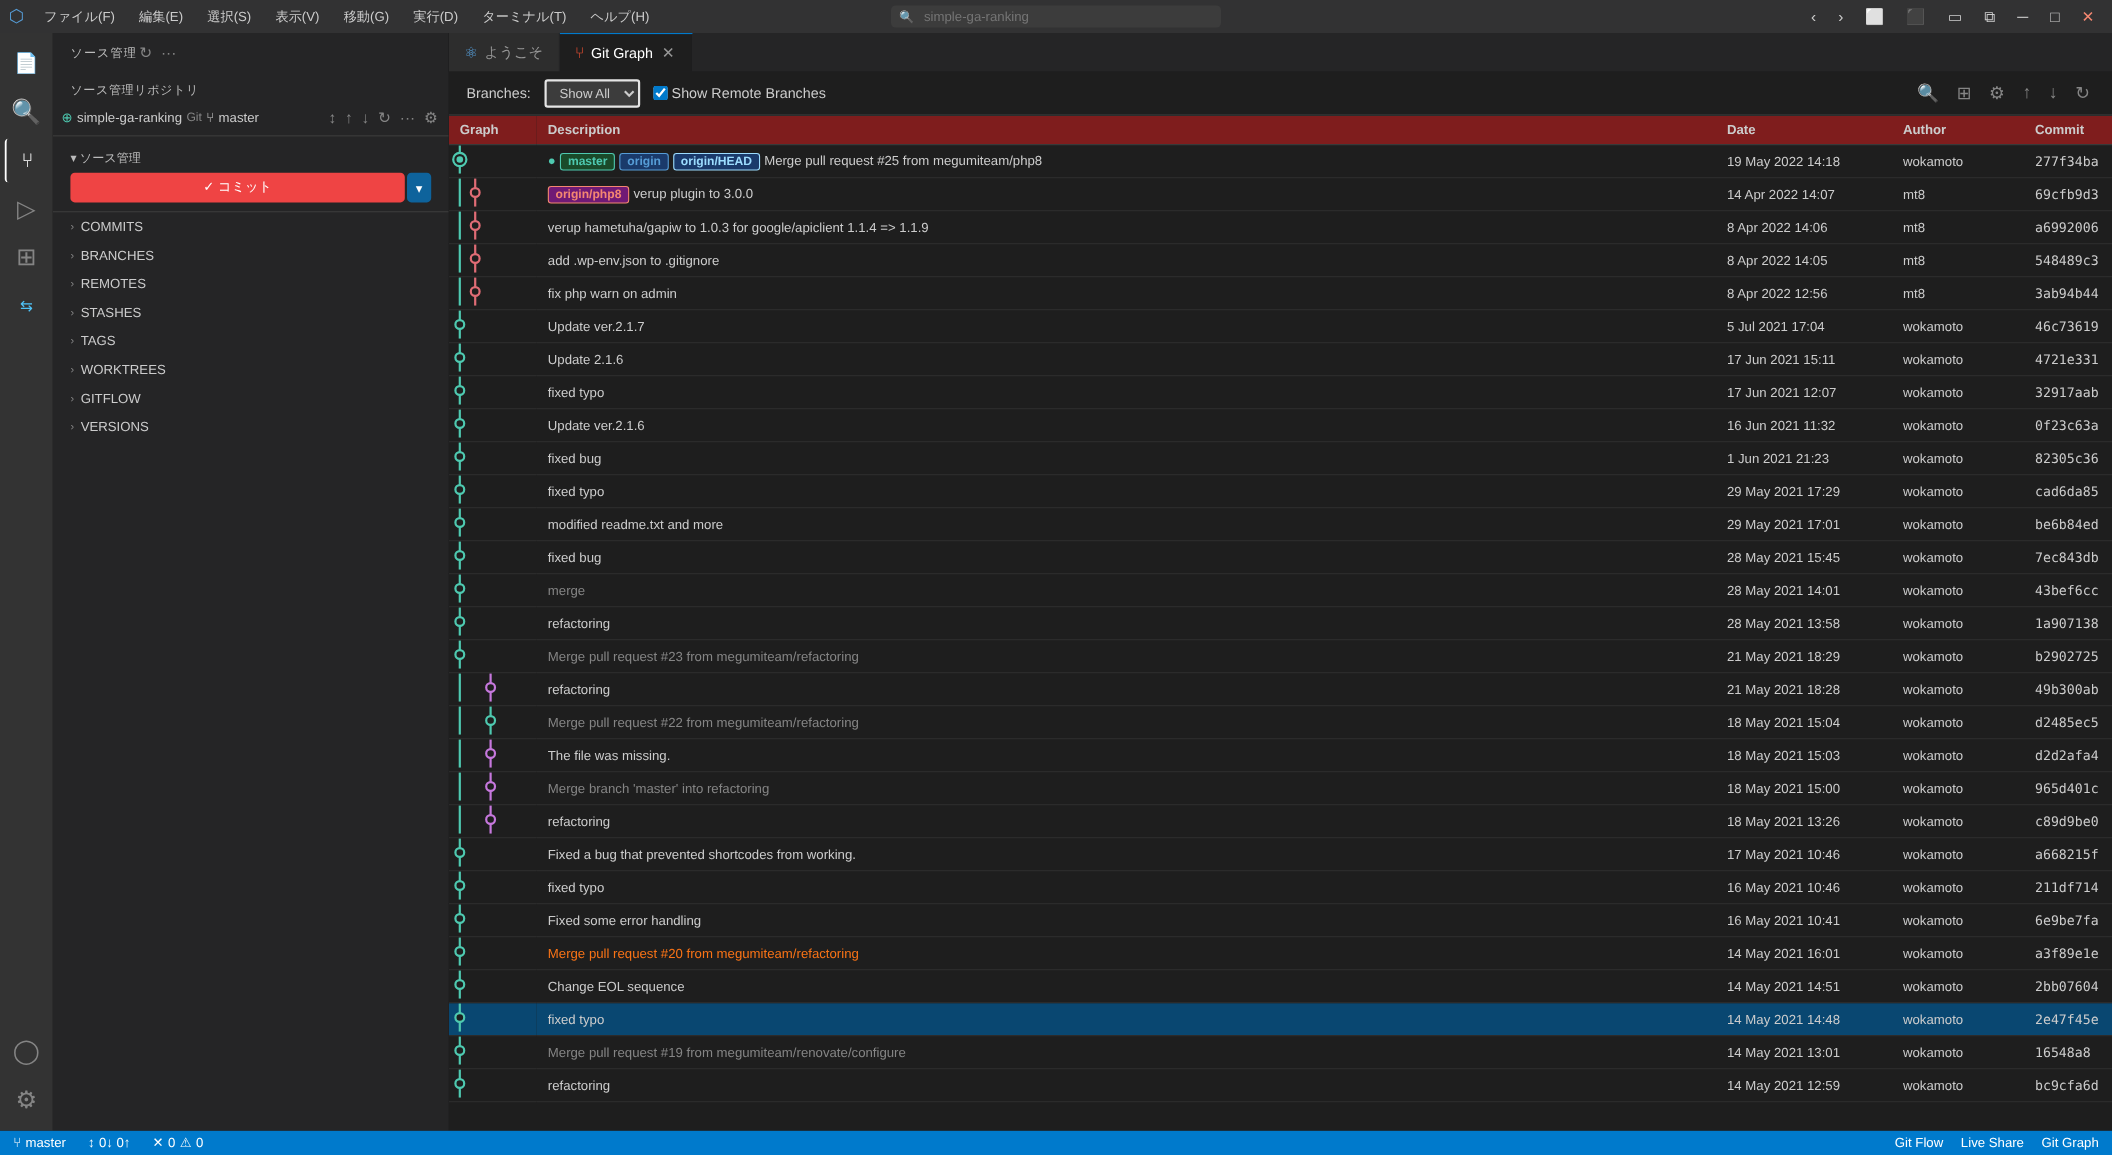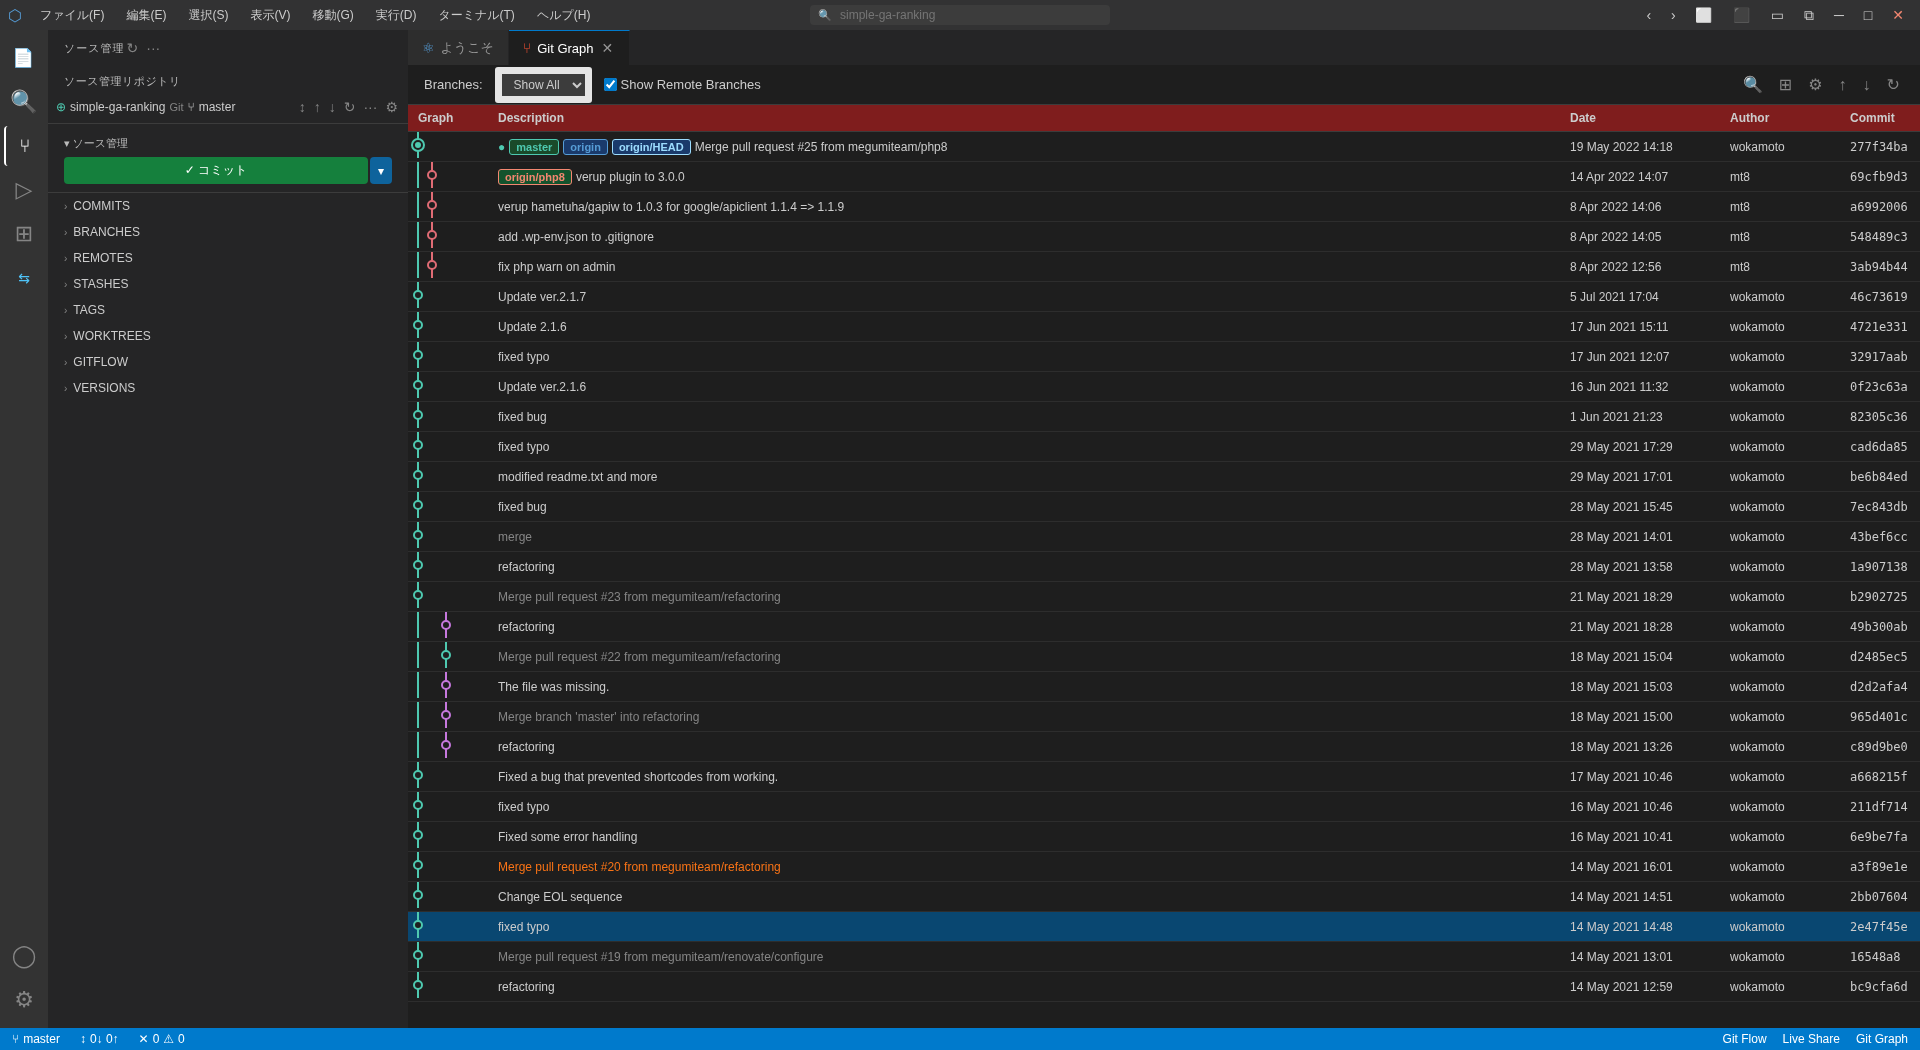--- a/index.html
+++ b/index.html
@@ -181,21 +181,21 @@
       font-size: 12px;
       color: #858585;
     }
     .commit-btn-row {
       display: flex;
       margin: 4px 8px;
       gap: 2px;
     }
     .commit-btn {
       flex: 1;
-      background: #15803d;
+      background: #ef4444;
       border: none;
       color: #ffffff;
       padding: 5px;
       cursor: pointer;
       font-size: 12px;
       border-radius: 4px;
       display: flex;
       align-items: center;
       justify-content: center;
       gap: 4px;
@@ -284,21 +284,21 @@
       gap: 12px;
       border-bottom: 1px solid #3c3c3c;
       flex-shrink: 0;
     }
     .gg-label {
       font-size: 13px;
       color: #cccccc;
     }
     .gg-select {
       background: #3c3c3c;
-      border: 7px solid #e5e5e5;
+      border: 2px solid #e5e5e5;
       color: #cccccc;
       padding: 3px 8px;
       font-size: 12px;
       border-radius: 3px;
       cursor: pointer;
     }
     .gg-checkbox-label {
       display: flex;
       align-items: center;
       gap: 4px;
@@ -611,21 +611,21 @@
               <td class="col-date">19 May 2022 14:18</td>
               <td class="col-author">wokamoto</td>
               <td class="col-commit">277f34ba</td>
             </tr>
             <tr>
               <td class="col-graph"><svg width="80" height="26" class="graph-svg">
                   <line x1="24" y1="0" x2="24" y2="26" stroke="#e06c75" stroke-width="2"></line>
                   <line x1="10" y1="0" x2="10" y2="26" stroke="#4ec9b0" stroke-width="2"></line>
                   <circle cx="24" cy="13" r="4" fill="#1e1e1e" stroke="#e06c75" stroke-width="2"></circle>
                 </svg></td>
-              <td class="col-desc"><span class="badge" style="background: #14532d; color: rgb(244, 135, 113); border: 1px solid rgb(244, 135, 113);">origin/php8</span><span>verup plugin to 3.0.0</span></td>
+              <td class="col-desc"><span class="badge" style="background: #701a75; color: rgb(244, 135, 113); border: 1px solid rgb(244, 135, 113);">origin/php8</span><span>verup plugin to 3.0.0</span></td>
               <td class="col-date">14 Apr 2022 14:07</td>
               <td class="col-author">mt8</td>
               <td class="col-commit">69cfb9d3</td>
             </tr>
             <tr>
               <td class="col-graph"><svg width="80" height="26" class="graph-svg">
                   <line x1="24" y1="0" x2="24" y2="26" stroke="#e06c75" stroke-width="2"></line>
                   <line x1="10" y1="0" x2="10" y2="26" stroke="#4ec9b0" stroke-width="2"></line>
                   <circle cx="24" cy="13" r="4" fill="#1e1e1e" stroke="#e06c75" stroke-width="2"></circle>
                 </svg></td>

